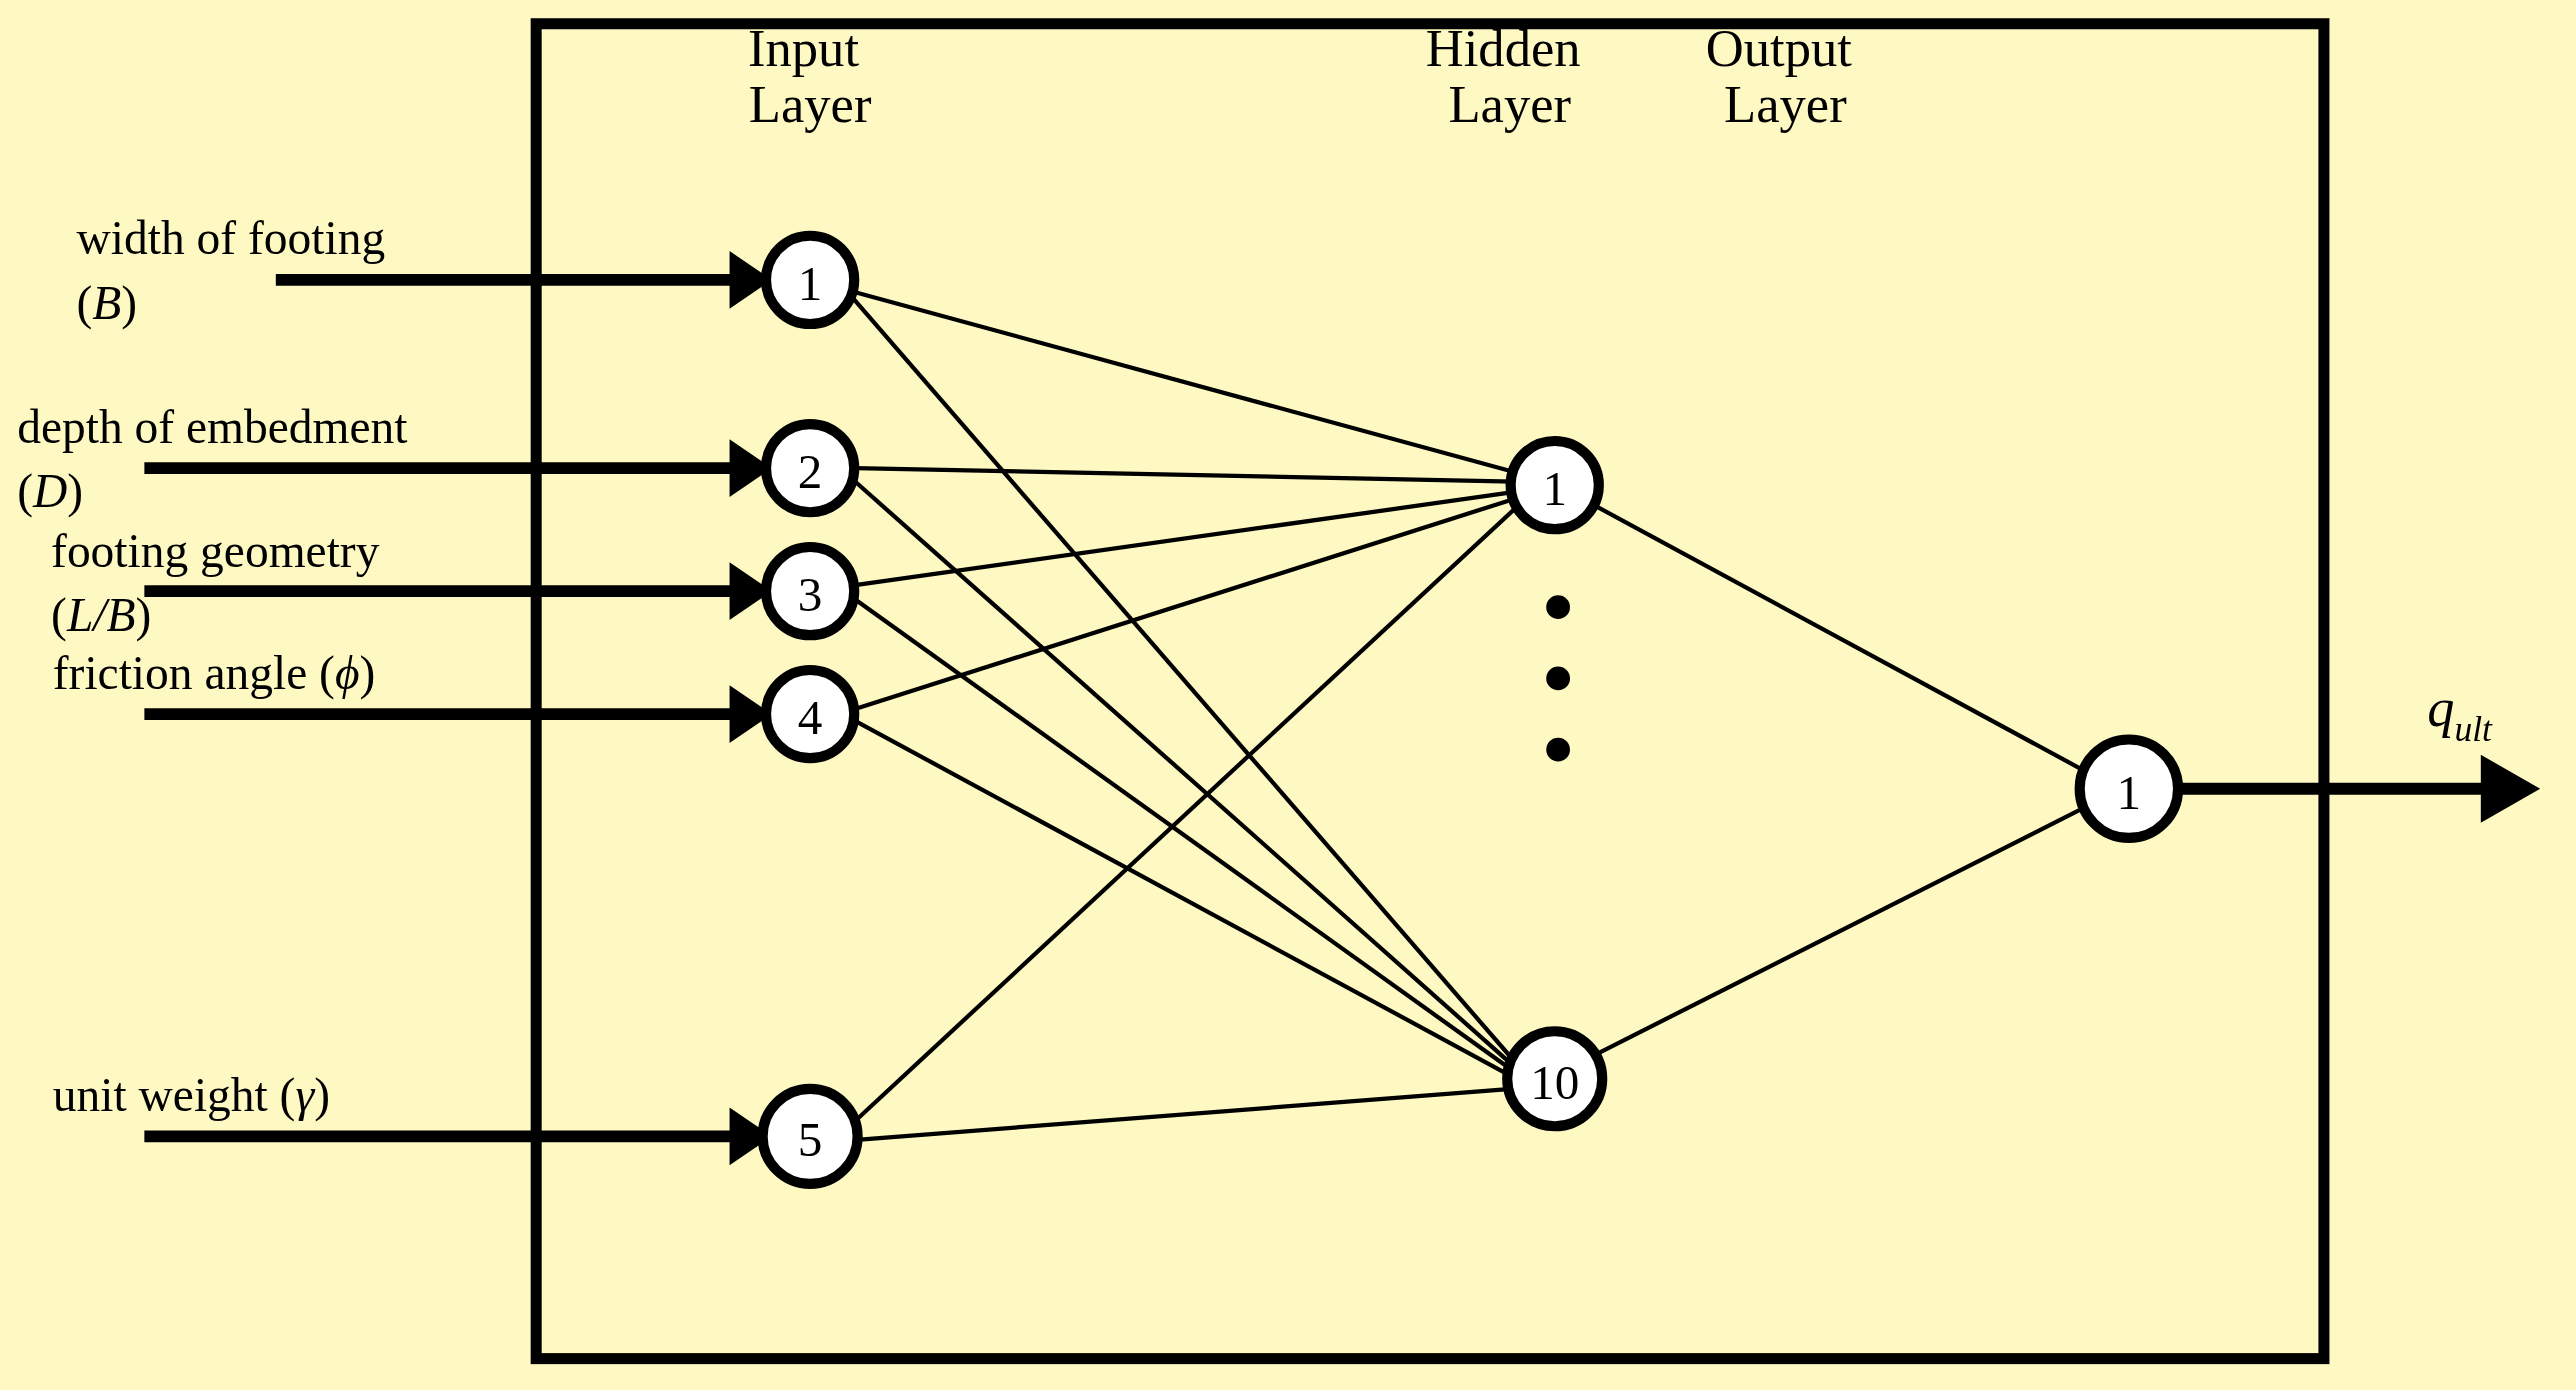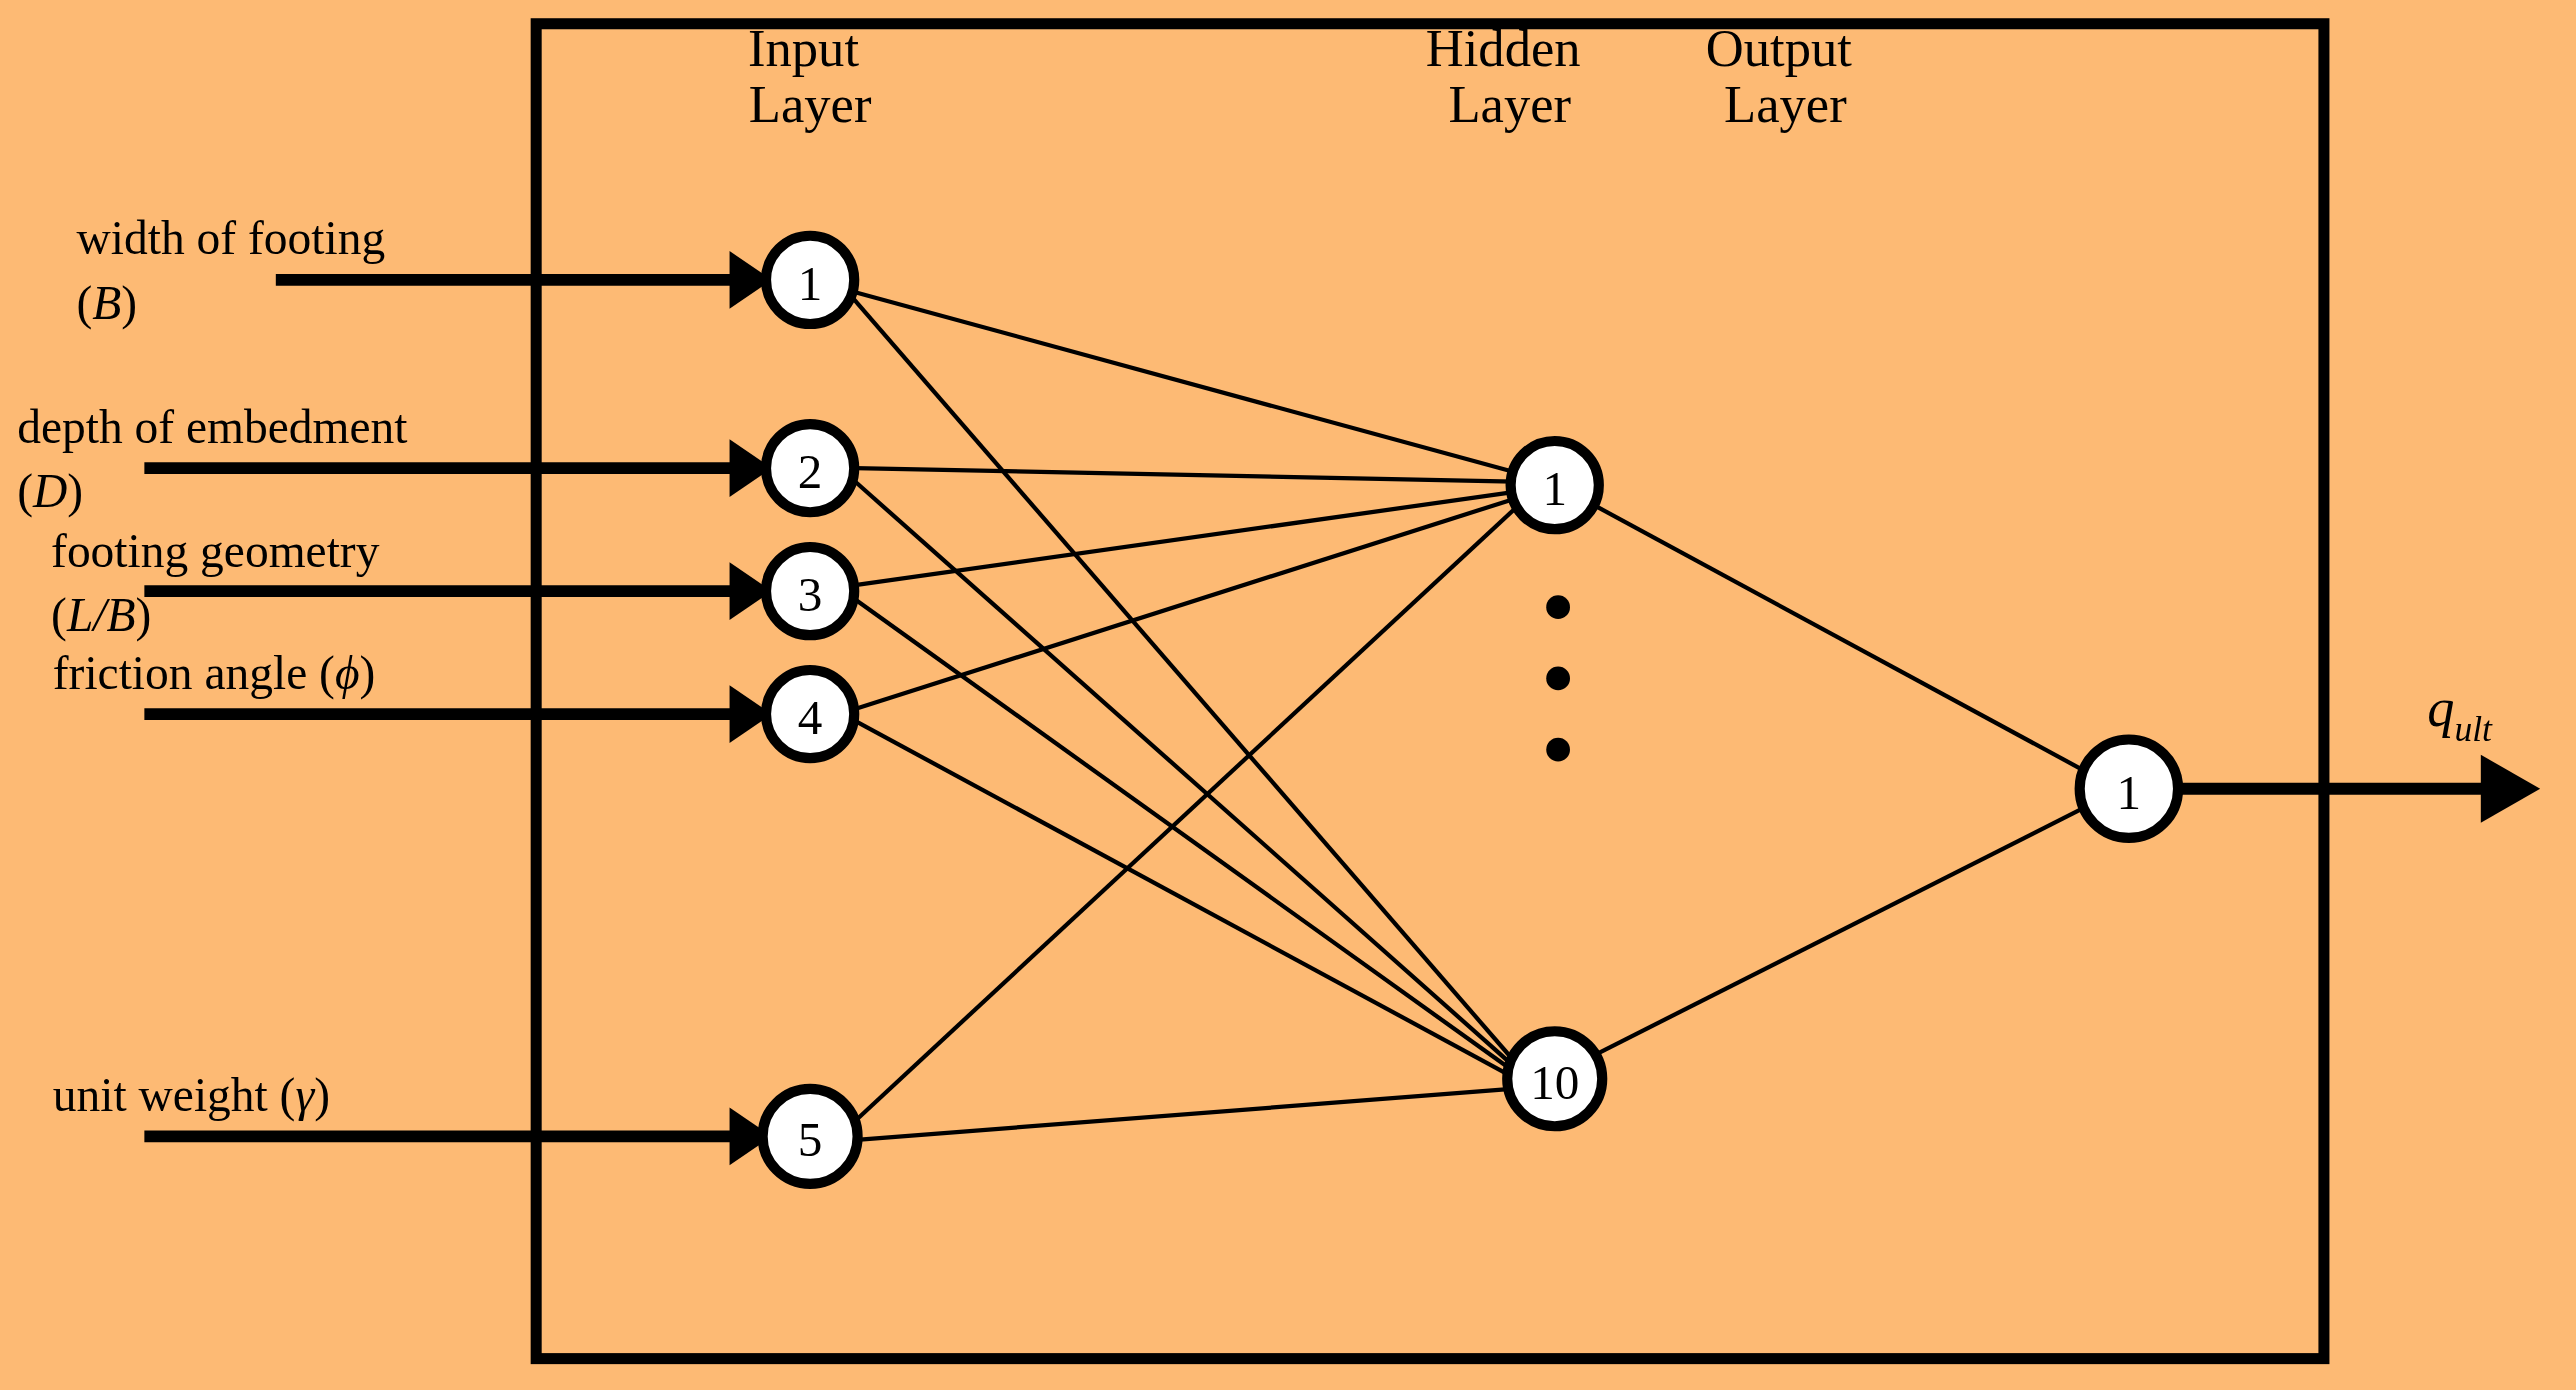--- a/index.html
+++ b/index.html
@@ -9,21 +9,21 @@
     background: #ffffff;
   }
   body {
     font-family: "Liberation Serif", "DejaVu Serif", serif;
     color: #000000;
   }
   #diagram-root {
     position: relative;
     width: 2576px;
     height: 1390px;
-    background: #fdba74;
+    background: #fef9c3;
     overflow: hidden;
   }
   #net-svg {
     position: absolute;
     left: 0;
     top: 0;
     width: 2576px;
     height: 1390px;
     display: block;
   }

